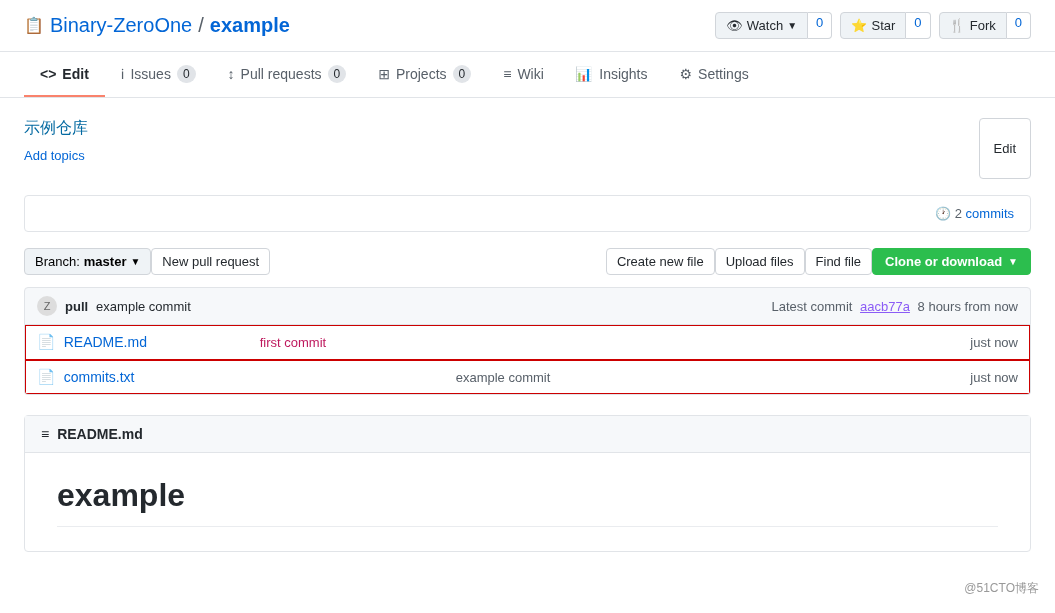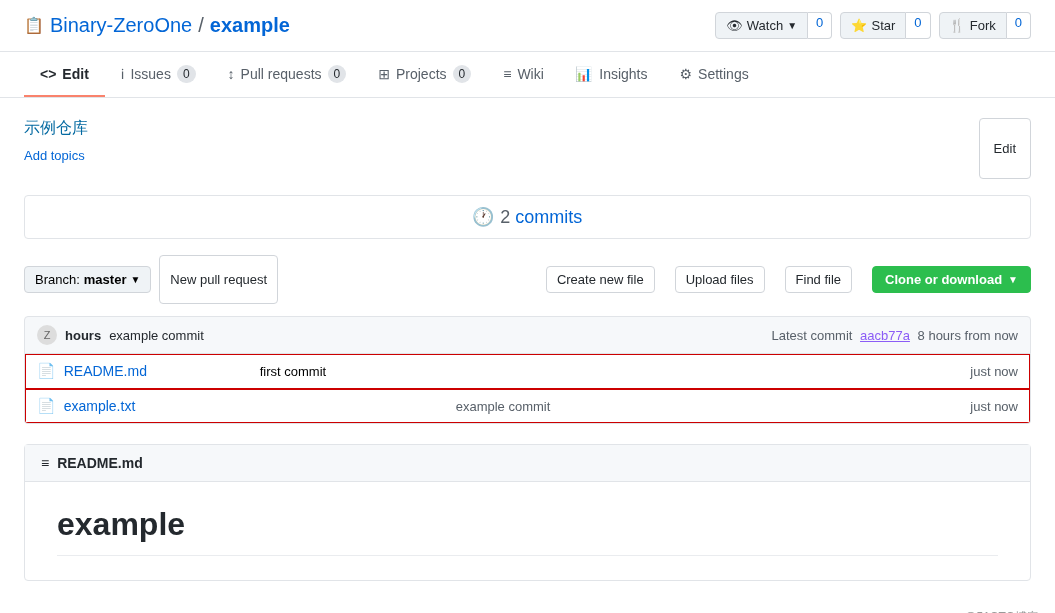--- a/index.html
+++ b/index.html
@@ -26,30 +26,30 @@
     
     .main { padding: 20px 24px; }
     
     
     .repo-desc { margin-bottom: 8px; }
     .repo-desc h3 { font-size: 16px; font-weight: 400; color: #0369a1; }
     .add-topics { color: #0366d6; font-size: 13px; cursor: pointer; }
     
     
     .stats-bar { display: flex; border: 1px solid #e1e4e8; border-radius: 4px; margin: 16px 0; overflow: hidden; }
-    .stat-item { flex: 1; text-align: center; padding: 10px 16px; border-right: 1px solid #e1e4e8; font-size: 18px; color: #586069; cursor: pointer; }
+    .stat-item { flex: 1; text-align: right; padding: 10px 16px; border-right: 1px solid #e1e4e8; font-size: 13px; color: #586069; cursor: pointer; }
     .stat-item:last-child { border-right: none; }
     .stat-item a { color: #0366d6; text-decoration: none; }
     
     
     .file-toolbar { display: flex; align-items: center; justify-content: space-between; margin-bottom: 12px; }
-    .file-toolbar-left { display: flex; align-items: center; gap: 8px; }
+    .file-toolbar-left { display: flex; align-items: center; }
     .branch-btn { display: flex; align-items: center; gap: 4px; padding: 5px 10px; border: 1px solid #d1d5da; border-radius: 4px; background: #eff3f6; font-size: 13px; cursor: pointer; }
-    .new-pr-btn { padding: 16px 10px; border: 1px solid #d1d5da; border-radius: 4px; background: white; font-size: 13px; cursor: pointer; color: #24292e; }
-    .file-toolbar-right { display: flex; align-items: center; gap: 20px; }
+    .new-pr-btn { padding: 5px 10px; border: 1px solid #d1d5da; border-radius: 4px; background: white; font-size: 13px; cursor: pointer; color: #24292e; }
+    .file-toolbar-right { display: flex; align-items: center; gap: 0; }
     .toolbar-btn { padding: 5px 10px; border: 1px solid #d1d5da; border-radius: 4px; background: white; font-size: 13px; cursor: pointer; color: #24292e; }
     .clone-btn { padding: 5px 12px; border: 1px solid #2cbe4e; border-radius: 4px; background: #2cbe4e; font-size: 13px; cursor: pointer; color: white; font-weight: 600; display: flex; align-items: center; gap: 6px; }
     
     
     .latest-commit { display: flex; align-items: center; justify-content: space-between; padding: 8px 12px; background: #f6f8fa; border: 1px solid #e1e4e8; border-radius: 4px 4px 0 0; font-size: 13px; }
     .latest-commit-left { display: flex; align-items: center; gap: 8px; }
     .commit-avatar { width: 20px; height: 20px; border-radius: 50%; background: #ddd; display: flex; align-items: center; justify-content: center; font-size: 10px; overflow: hidden; }
     .commit-author { color: #24292e; font-weight: 600; }
     .commit-msg { color: #24292e; }
     .latest-commit-right { color: #586069; font-size: 13px; }
@@ -186,40 +186,40 @@
         <span class="triangle">▼</span>
       </button>
     </div>
   </div>
 
   <div class="latest-commit">
     <div class="latest-commit-left">
       <div class="commit-avatar">
         <span style="font-size:11px; color:#666;">Z</span>
       </div>
-      <span class="commit-author">hours</span>
+      <span class="commit-author">pull</span>
       <span class="commit-msg">example commit</span>
     </div>
     <div class="latest-commit-right">
       <span>Latest commit</span>
       <a href="#" style="margin: 0 4px;">aacb77a</a>
       <span>8 hours from now</span>
     </div>
   </div>
 
   <div class="file-table">
     <div class="file-row highlighted" style="outline: 2px solid #cc0000; outline-offset: -1px;">
       <span class="file-icon">📄</span>
       <a class="file-name">README.md</a>
-      <span class="file-commit-msg" style="color:#000000; margin-left:16px;">first commit</span>
+      <span class="file-commit-msg" style="color:#be185d; margin-left:16px;">first commit</span>
       <span class="file-time">just now</span>
     </div>
     <div class="file-row highlighted" style="outline: 2px solid #cc0000; outline-offset: -1px;">
       <span class="file-icon">📄</span>
-      <a class="file-name">example.txt</a>
+      <a class="file-name">commits.txt</a>
       <span style="flex: 0 0 180px; margin-left:16px;"></span>
       <span class="file-commit-msg" style="color:#586069; margin-left:16px;">example commit</span>
       <span class="file-time">just now</span>
     </div>
   </div>
 
   <div class="readme-section">
     <div class="readme-header">
       <span>≡</span>
       <span>README.md</span>

